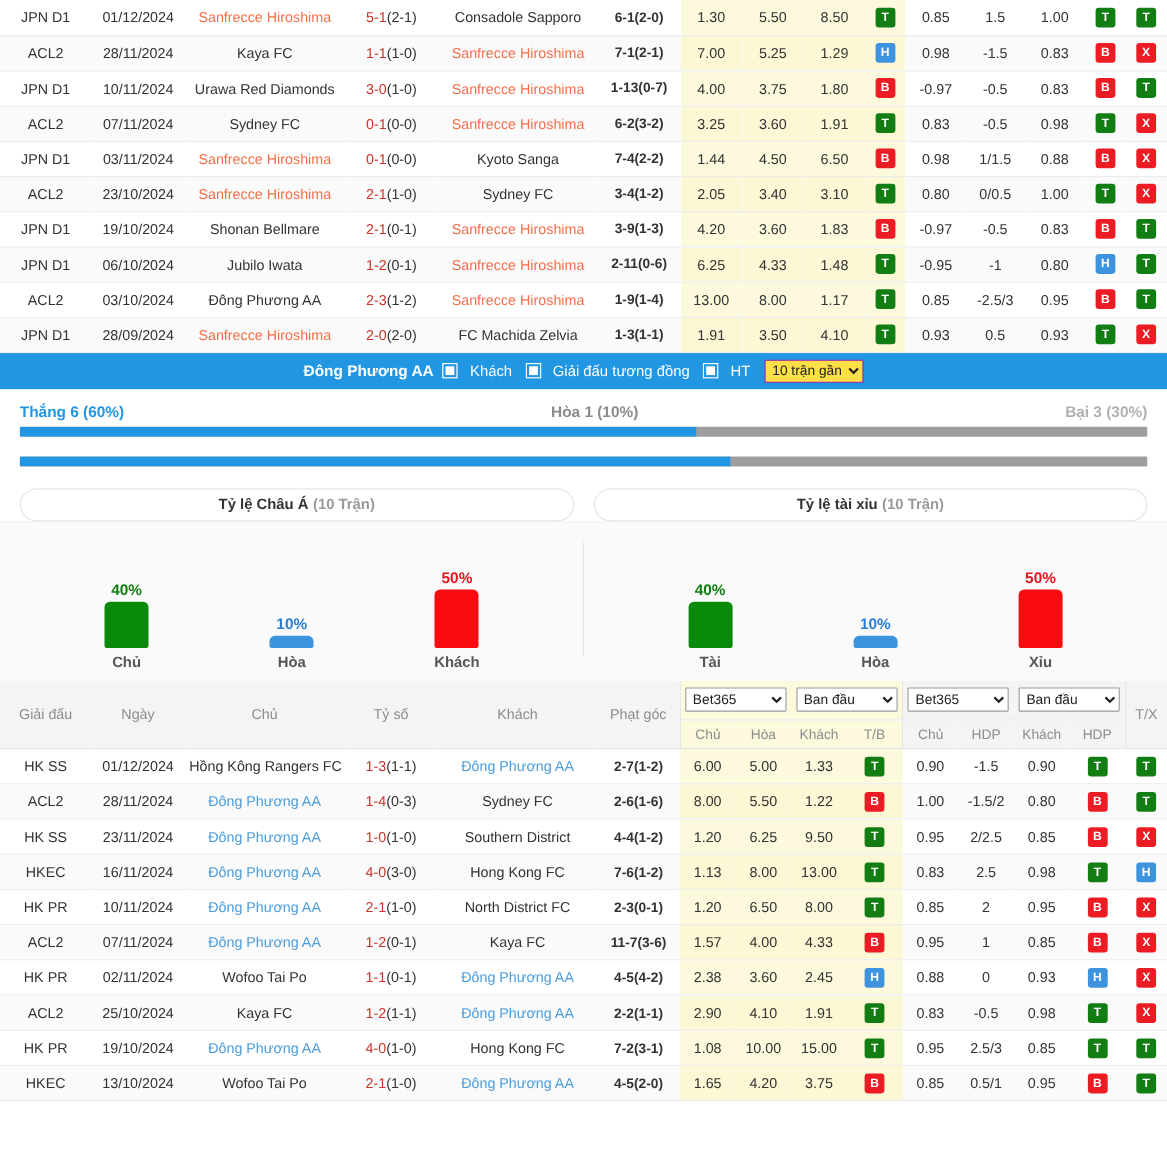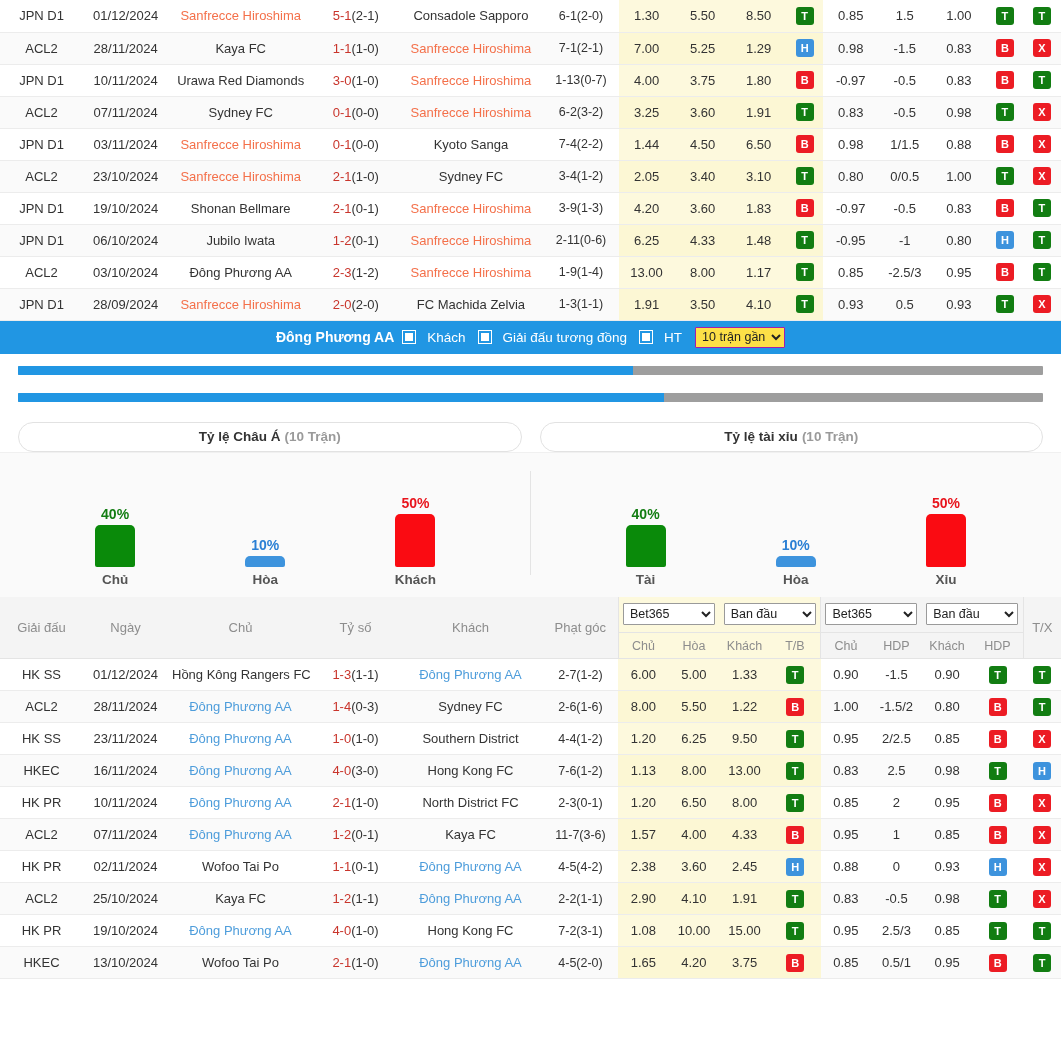--- a/index.html
+++ b/index.html
@@ -34,21 +34,21 @@
   
   td.hl { background: #fdf9dd !important; }
   tr.row-alt td.hl { background: #fcf7d4 !important; }
 
   
   .c-league  { width: 83px; }
   .c-date    { width: 85px; }
   .c-home    { width: 145px; }
   .c-score   { width: 85px; }
   .c-away    { width: 145px; }
-  .c-corner  { width: 75px; }
+  .c-corner  { width: 75px; font-weight: bold; }
   .c-o1      { width: 56px; }
   .c-ox      { width: 56px; }
   .c-o2      { width: 56px; }
   .c-tb      { width: 36px; }
   .c-h1      { width: 56px; }
   .c-hdp     { width: 52px; }
   .c-h2      { width: 56px; }
   .c-hres    { width: 36px; }
   .c-tx      { width: 38px; }
 
@@ -424,20 +424,25 @@
   <span class="chk"></span>
   <span class="chk-label">Khách</span>
   <span class="chk"></span>
   <span class="chk-label">Giải đấu tương đồng</span>
   <span class="chk"></span>
   <span class="chk-label">HT</span>
   <select class="bar-select" id="match-count-select"><option>10 trận gần</option><option>20 trận gần</option><option>6 trận gần</option></select>
 </div>
 
 <div class="stats-wrap">
+  <div class="bar-labels">
+    <span class="lbl-left">Thắng 6 (60%)</span>
+    <span class="lbl-mid">Hòa 1 (10%)</span>
+    <span class="lbl-right">Bại 3 (30%)</span>
+  </div>
   <div class="prog">
     <span id="win-fill" style="width: 60%;"></span>
   </div>
   <div class="stats-gap"></div>
   <div class="prog">
     <span id="goal-fill" style="width: 63%;"></span>
   </div>
 </div>
 
 <div class="pills">

